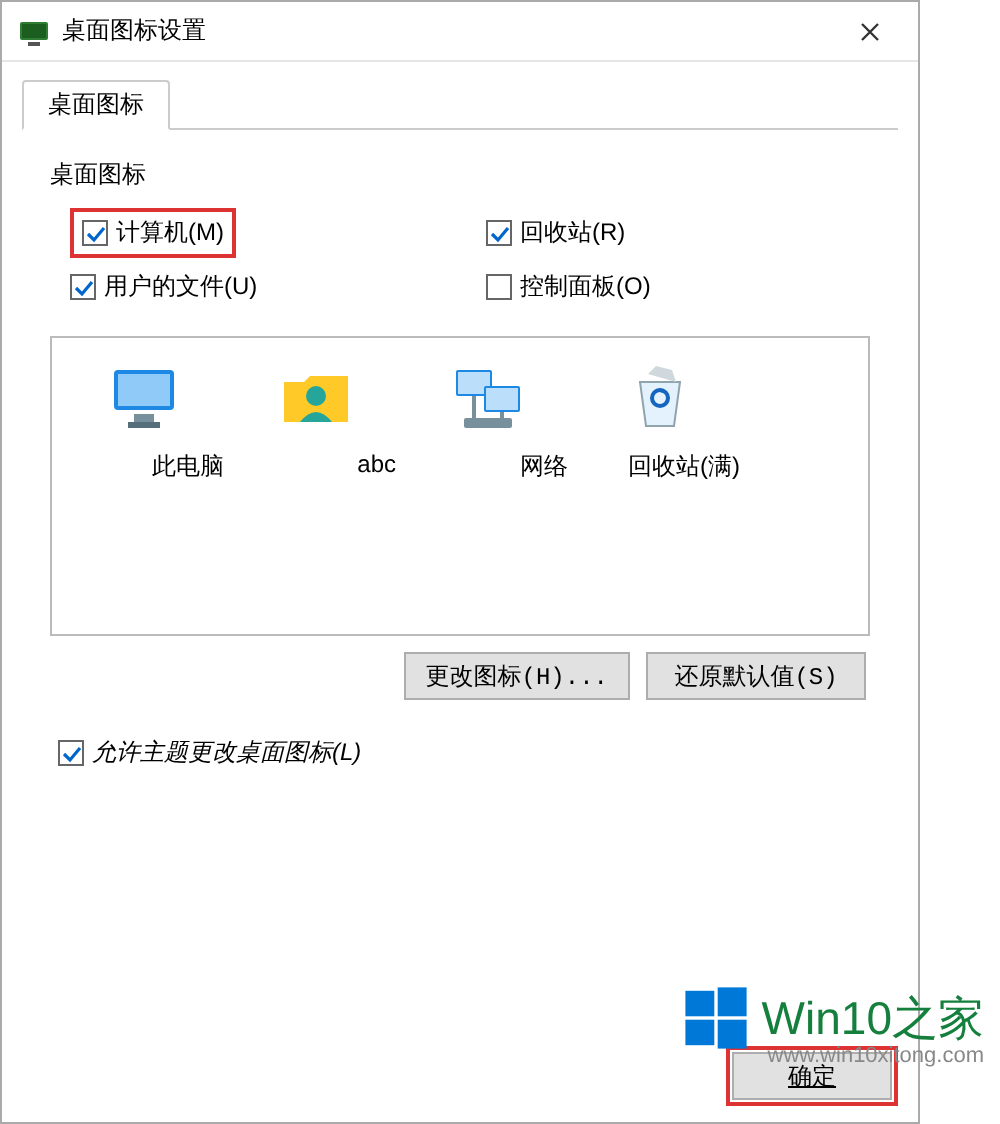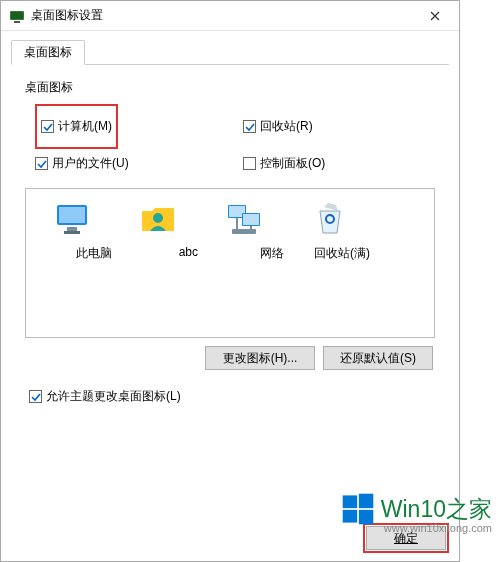--- a/index.html
+++ b/index.html
@@ -75,21 +75,21 @@
     width: 13px; height: 13px;
     border: 1px solid #666;
     display: flex; align-items: center; justify-content: center;
     background: #fff;
   }
   .ck .box.checked svg { display: block; }
   .ck .box svg { display: none; }
   .highlight-red {
     border: 2px solid #d33;
     display: inline-flex;
-    padding: 12px 4px;
+    padding: 2px 4px;
   }
   .iconbox {
     border: 1px solid #bbb;
     height: 150px;
     margin-top: 6px;
     padding: 10px 6px;
     display: flex;
     gap: 6px;
   }
   .iconitem {
@@ -98,33 +98,35 @@
     cursor: pointer;
   }
   .iconitem .ic {
     width: 40px; height: 40px;
     margin: 0 auto 6px auto;
   }
   .iconitem .lbl { font-size: 12px; }
   .btnrow {
     display: flex; justify-content: flex-end; gap: 8px;
     padding: 8px 2px;
+    font-family: Liberation Mono, monospace;
   }
   .btn {
     min-width: 110px;
     height: 24px;
     border: 1px solid #adadad;
     background: #e1e1e1;
     display: flex; align-items: center; justify-content: center;
     cursor: pointer;
     padding: 0 10px;
     font-size: 12px;
   }
   .theme-ck {
     padding: 10px 4px 2px 4px;
+    font-style: italic;
   }
   .footer {
     margin: 0 10px 8px 10px;
     padding-top: 8px;
     display: flex;
     justify-content: flex-end;
     gap: 8px;
   }
   .footer .btn { min-width: 80px; text-decoration: underline; }
   .footer .highlight-red { padding: 1px; }

